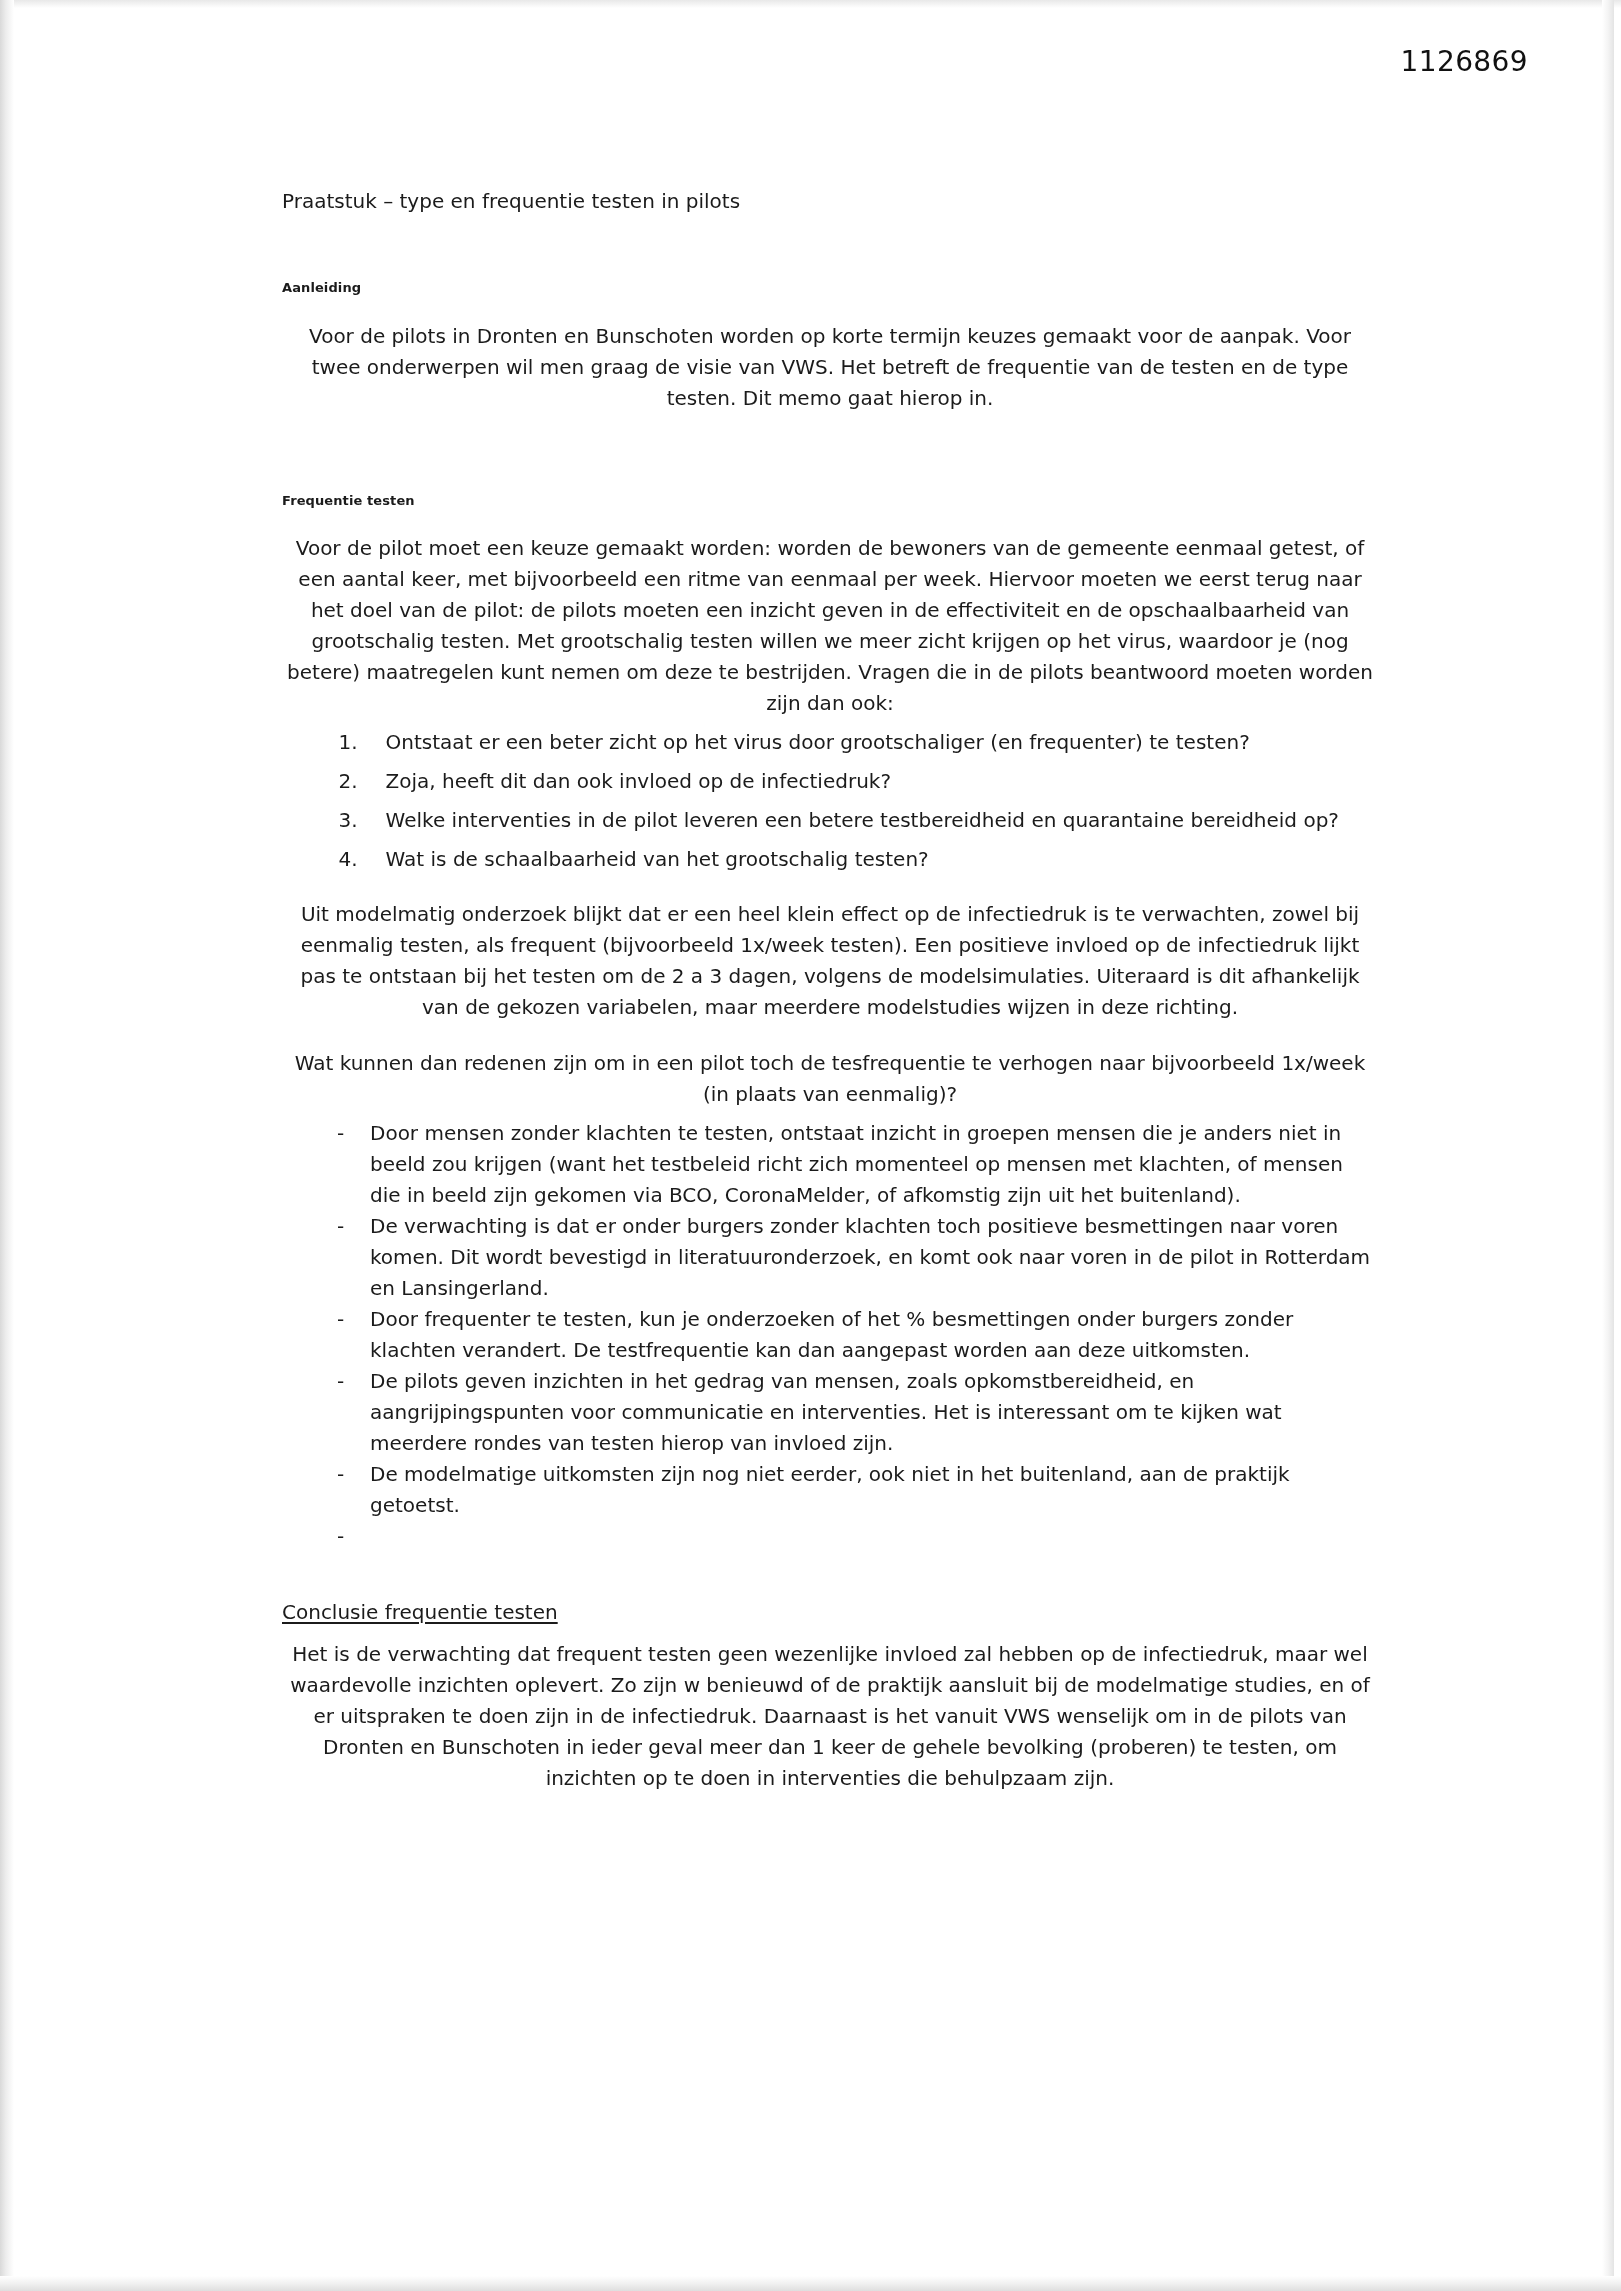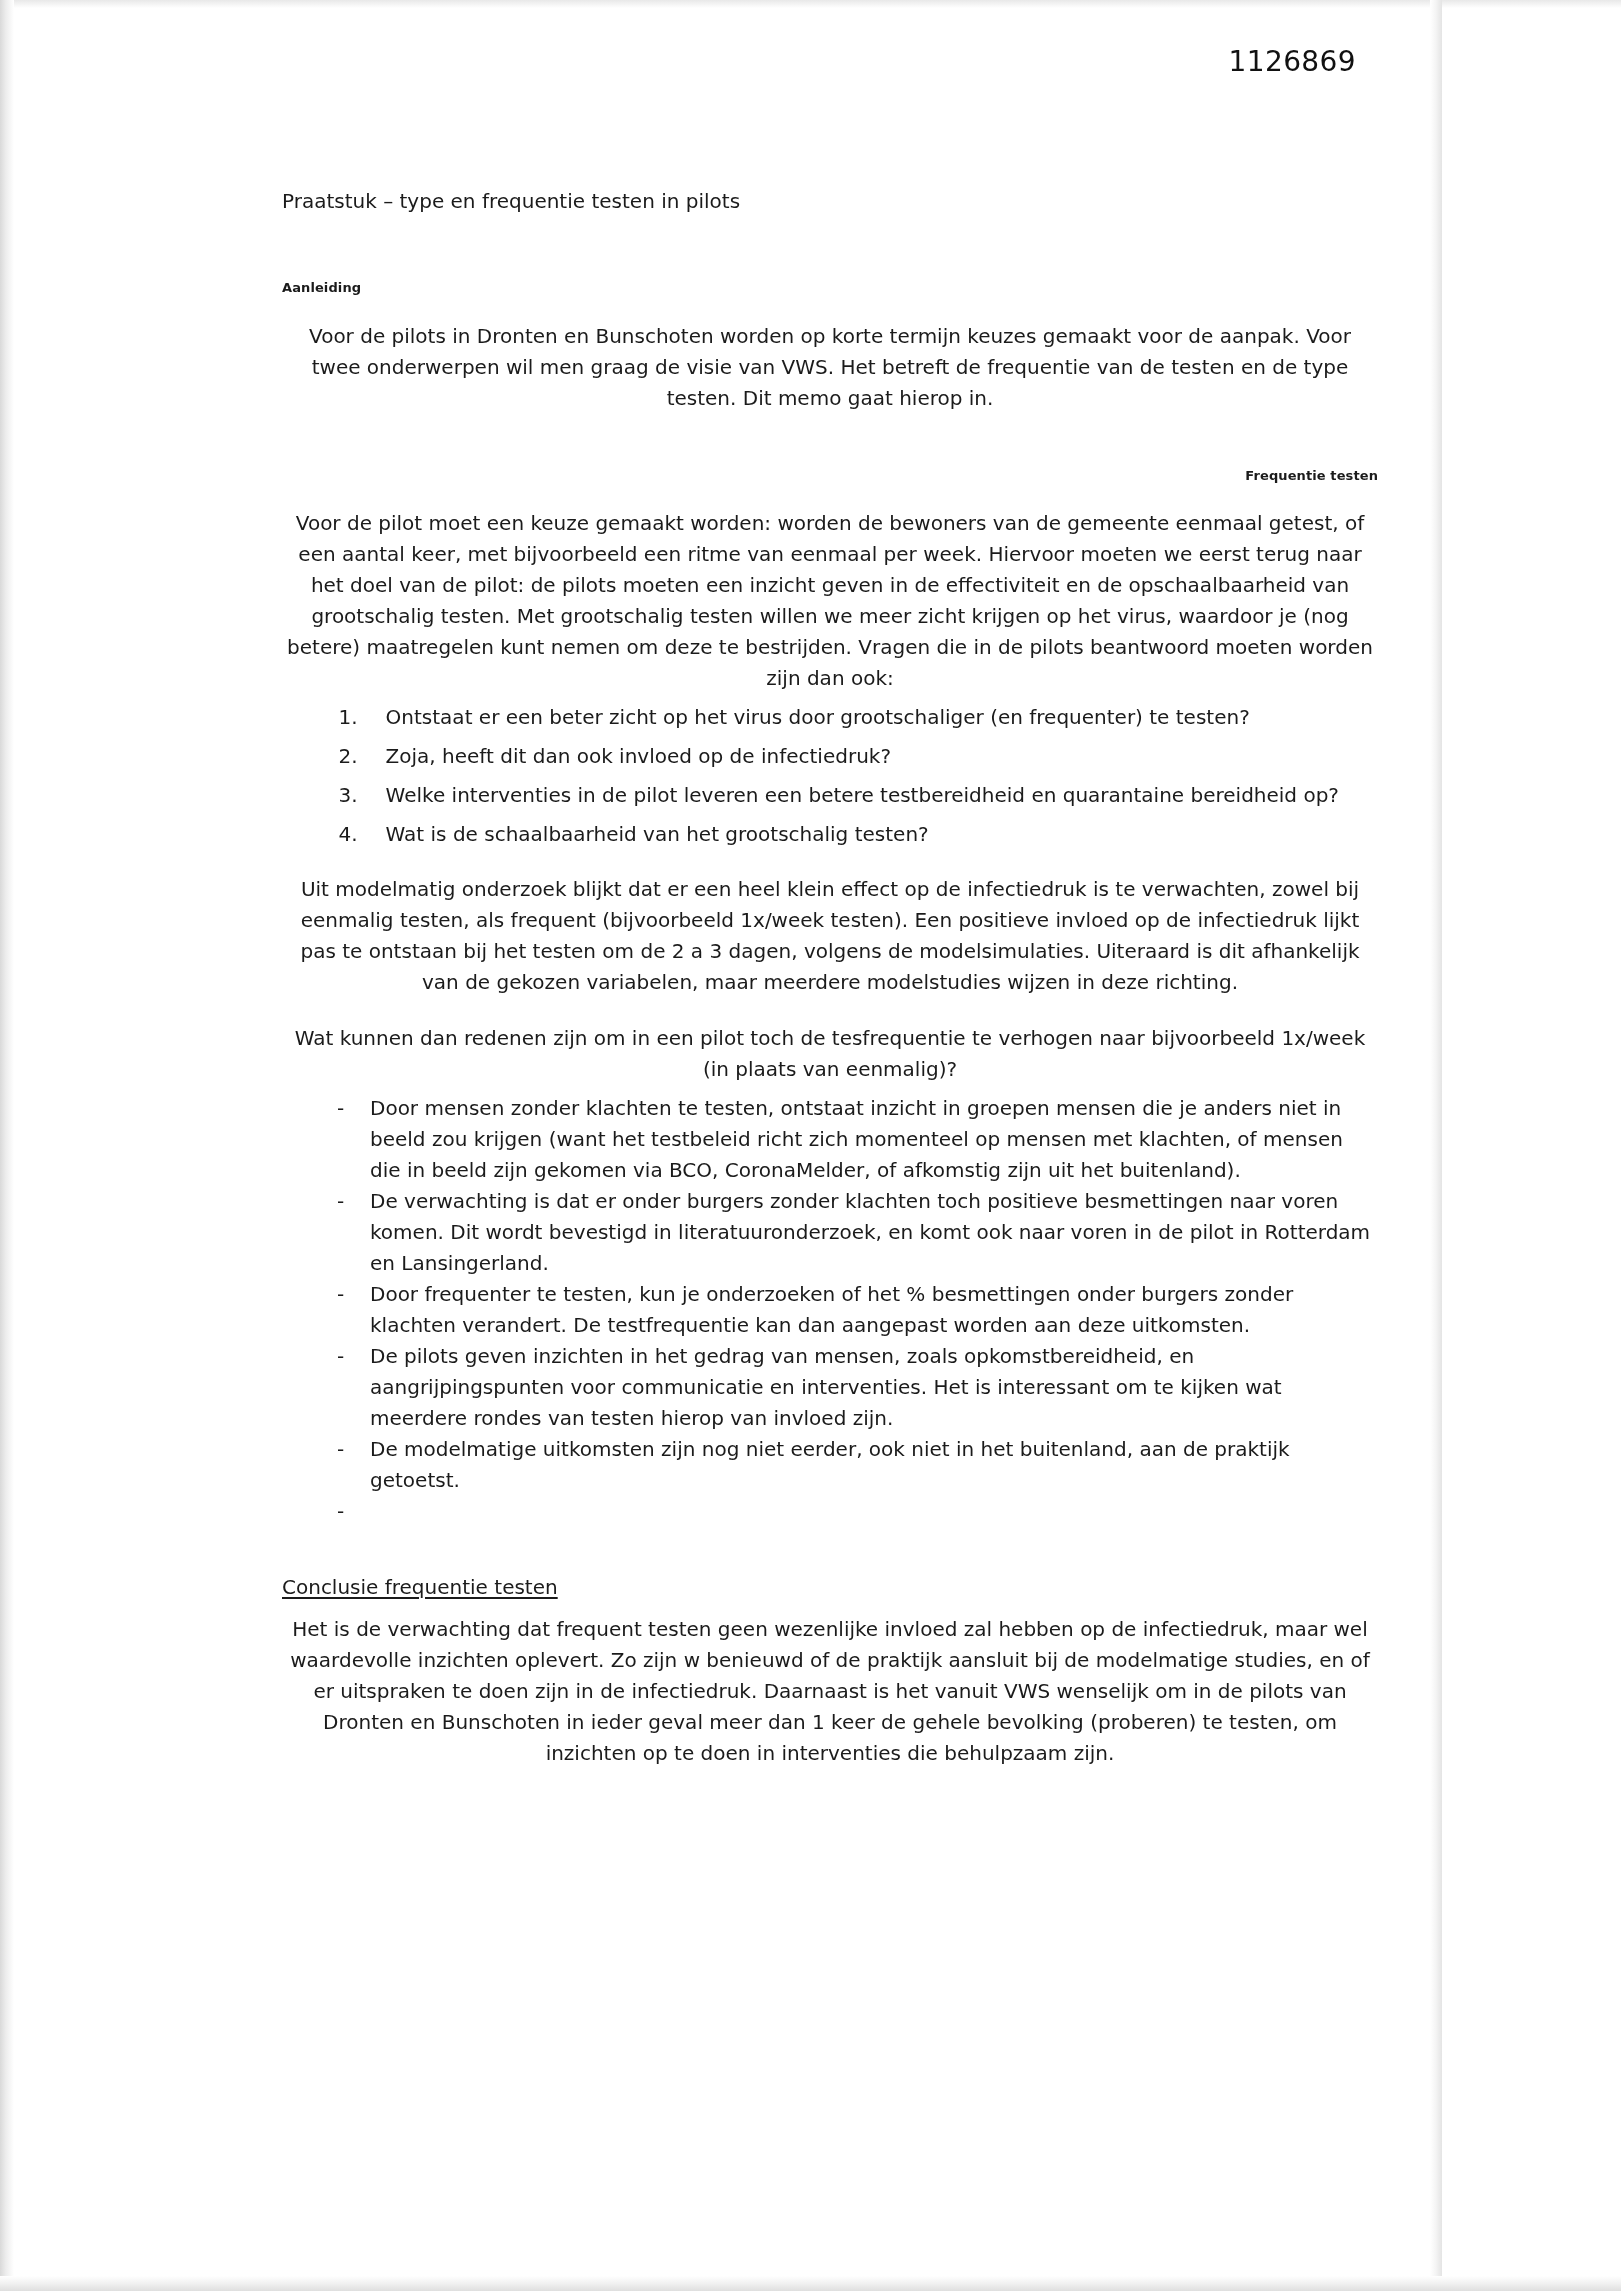--- a/index.html
+++ b/index.html
@@ -14,21 +14,21 @@
     color: #1a1a1a;
     position: relative;
     overflow: hidden;
   }
 
   
   .page-sheet {
     position: absolute;
     left: 0;
     top: 0;
-    width: 1442px;
+    width: 1614px;
     height: 2292px;
     background: #ffffff;
     box-sizing: border-box;
   }
   
   .scan-edge-left {
     position: absolute;
     left: 0; top: 0;
     width: 13.7px; height: 2292px;
     background: linear-gradient(to right, #d9d9d9 0%, #ececec 40%, #ffffff 100%);
@@ -83,22 +83,21 @@
 
   h2.section-heading {
     font-size: 13px;
     line-height: 31px;
     font-weight: bold;
     margin: 0 0 17.6px 0;
     letter-spacing: 0.1px;
   }
 
   .section-heading.spaced-top {
-    margin-top: 46px;
-    text-align: right;
+    margin-top: 71px;
   }
 
   p.body-para {
     margin: 0 0 25.5px 0;
     text-align: center;
   }
   p.body-para.tight {
     margin-bottom: 0;
   }
 

